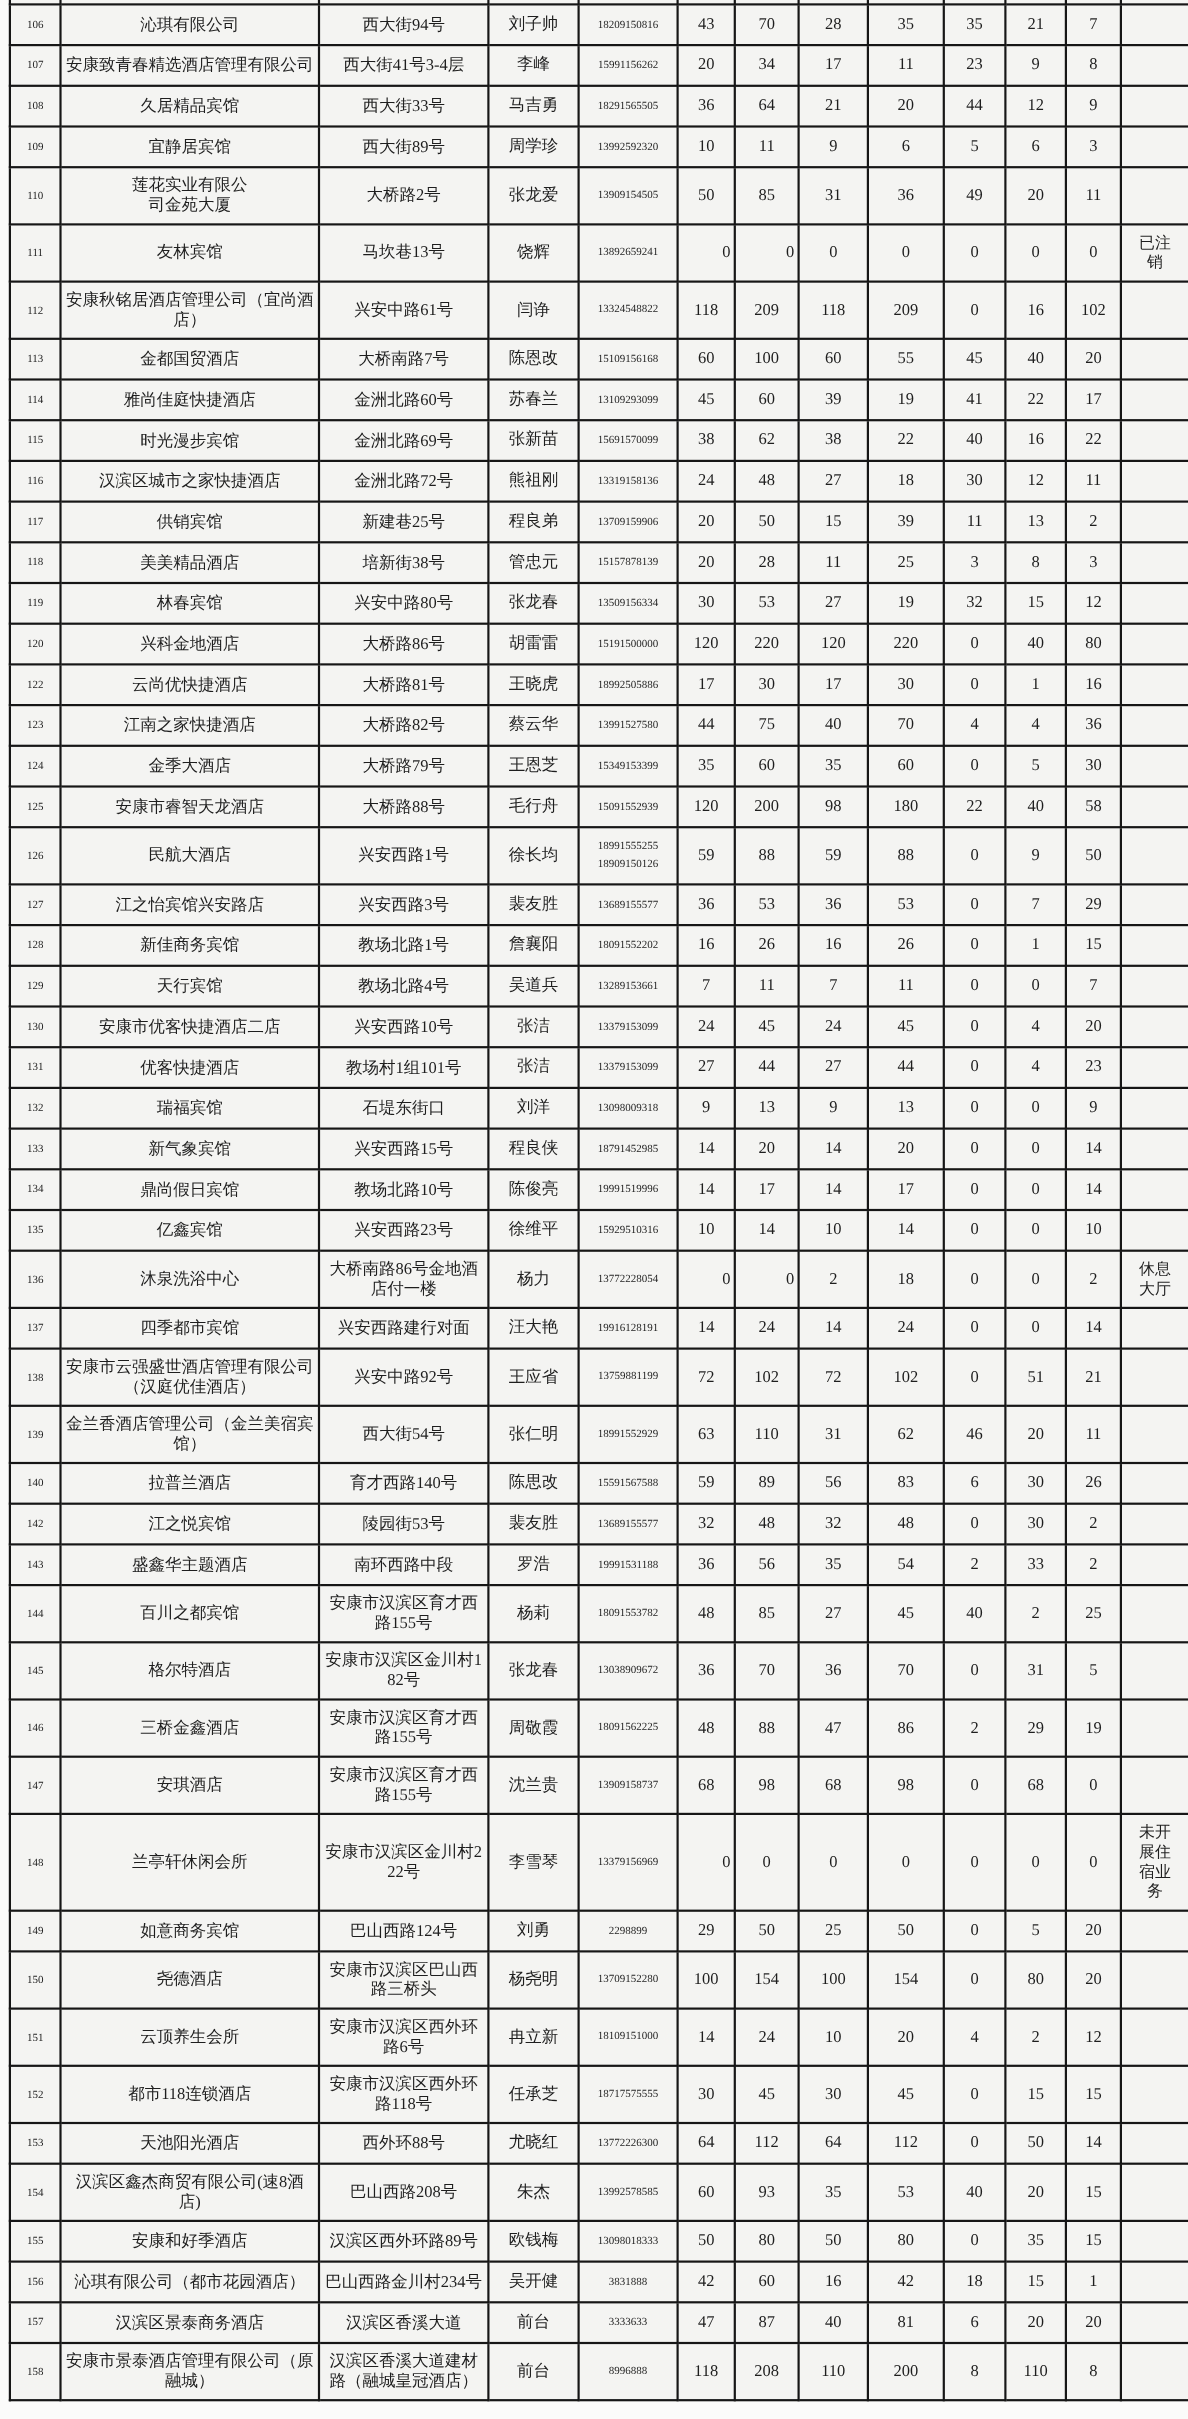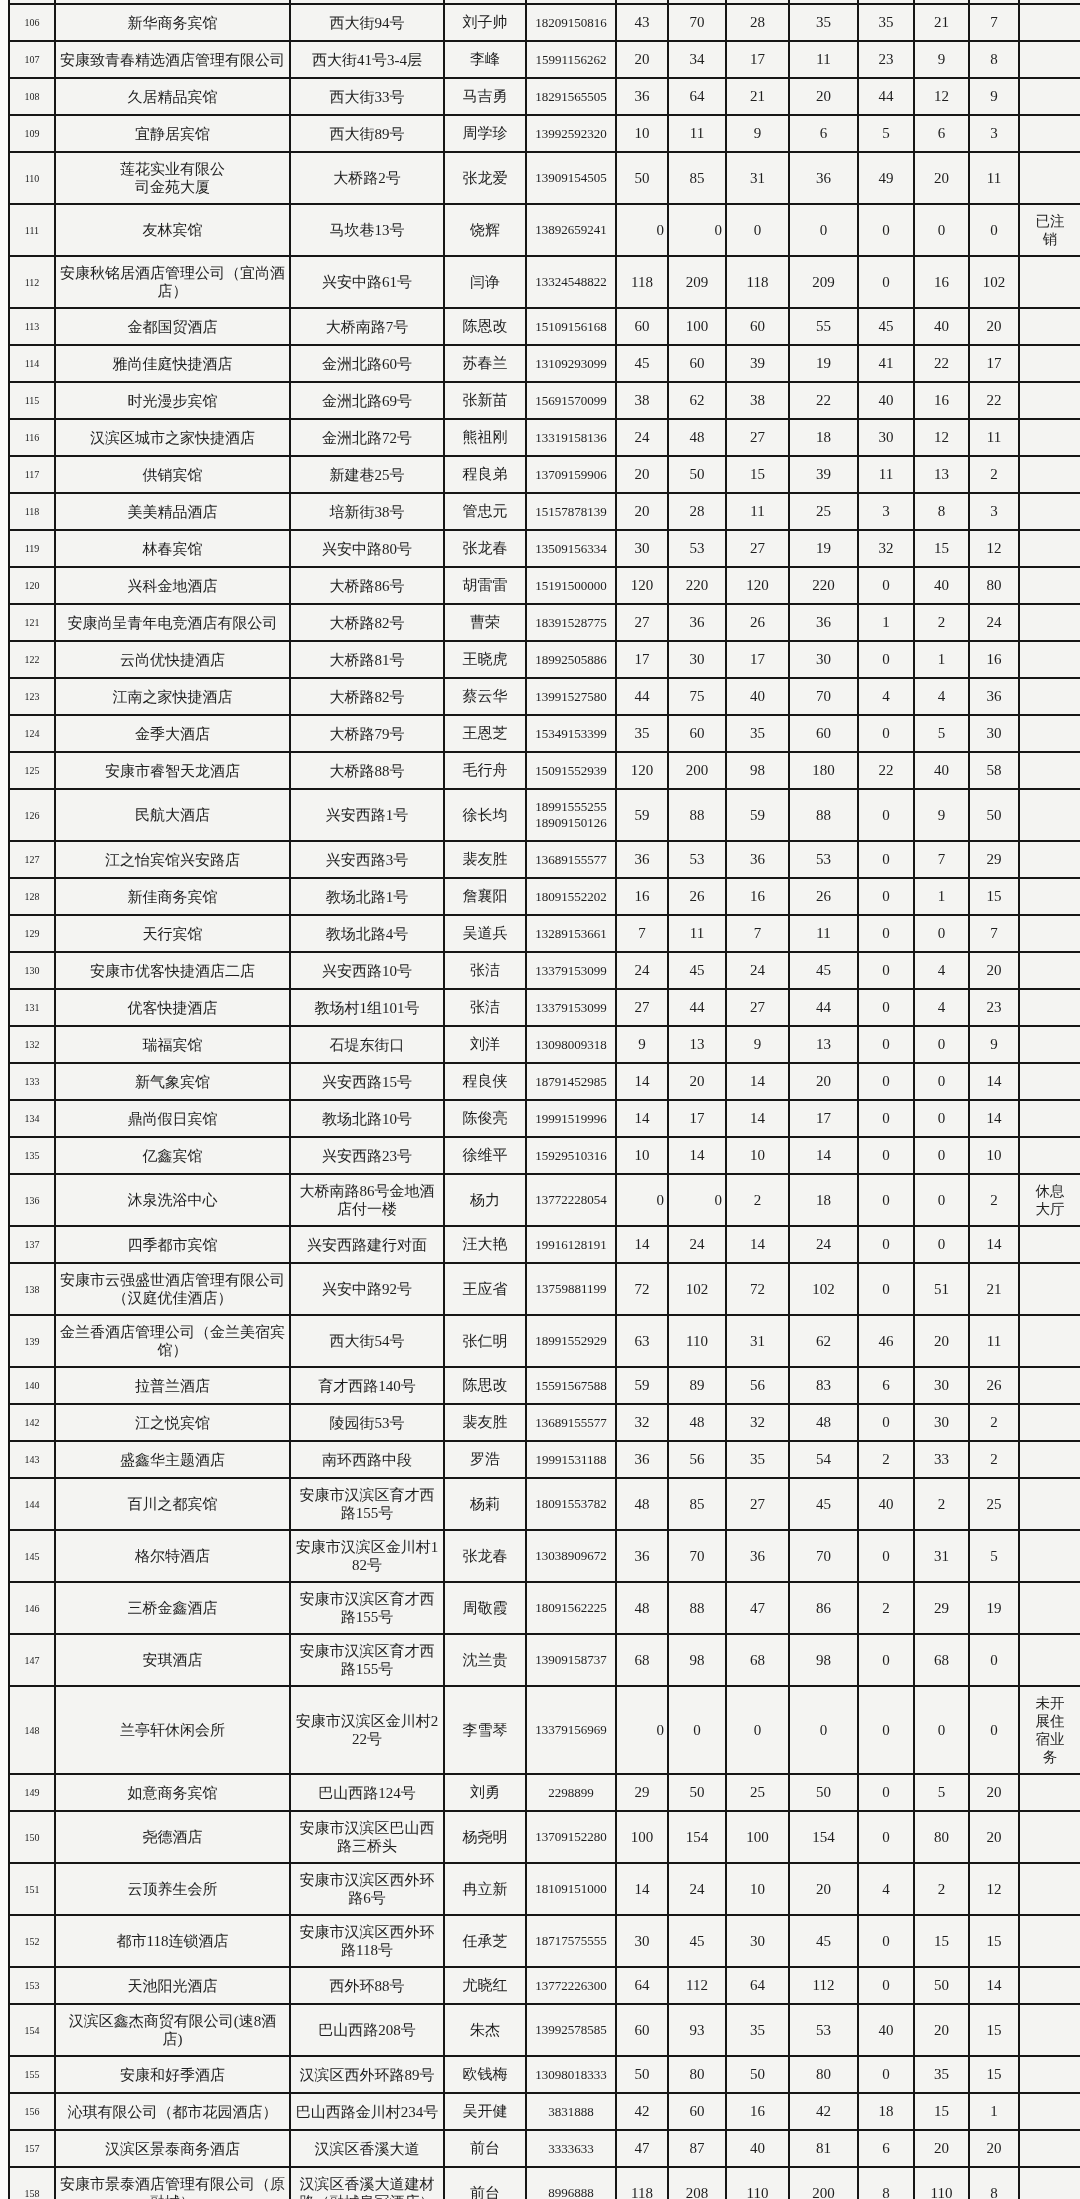--- a/index.html
+++ b/index.html
@@ -36,21 +36,21 @@
   }
   td.c-no { font-size: 10px; }
   td.c-name, td.c-addr {
     white-space: pre-line;
     line-height: 18px;
     padding: 7px 4px;
   }
   td.c-contact { padding: 9px 2px; }
   td.c-phone {
     white-space: pre;
-    font-size: 13px;
+    font-size: 10px;
     padding: 9px 0;
     line-height: 16px;
   }
   td.c-num { font-size: 15px; }
   td.c-num.right { text-align: right; padding-right: 3px; }
   td.c-remark {
     font-size: 14.5px;
     padding: 7px 14px;
     line-height: 18px;
   }
@@ -85,21 +85,21 @@
         <td></td>
         <td></td>
         <td></td>
         <td></td>
         <td></td>
         <td></td>
         <td></td>
       </tr>
       <tr>
         <td class="c-no">106</td>
-        <td class="c-name">新华商务宾馆</td>
+        <td class="c-name">沁琪有限公司</td>
         <td class="c-addr">西大街94号</td>
         <td class="c-contact">刘子帅</td>
         <td class="c-phone">18209150816</td>
         <td class="c-num">43</td>
         <td class="c-num">70</td>
         <td class="c-num">28</td>
         <td class="c-num">35</td>
         <td class="c-num">35</td>
         <td class="c-num">21</td>
         <td class="c-num">7</td>
@@ -310,35 +310,20 @@
         <td class="c-num">120</td>
         <td class="c-num">220</td>
         <td class="c-num">120</td>
         <td class="c-num">220</td>
         <td class="c-num">0</td>
         <td class="c-num">40</td>
         <td class="c-num">80</td>
         <td class="c-remark"></td>
       </tr>
       <tr>
-        <td class="c-no">121</td>
-        <td class="c-name">安康尚呈青年电竞酒店有限公司</td>
-        <td class="c-addr">大桥路82号</td>
-        <td class="c-contact">曹荣</td>
-        <td class="c-phone">18391528775</td>
-        <td class="c-num">27</td>
-        <td class="c-num">36</td>
-        <td class="c-num">26</td>
-        <td class="c-num">36</td>
-        <td class="c-num">1</td>
-        <td class="c-num">2</td>
-        <td class="c-num">24</td>
-        <td class="c-remark"></td>
-      </tr>
-      <tr>
         <td class="c-no">122</td>
         <td class="c-name">云尚优快捷酒店</td>
         <td class="c-addr">大桥路81号</td>
         <td class="c-contact">王晓虎</td>
         <td class="c-phone">18992505886</td>
         <td class="c-num">17</td>
         <td class="c-num">30</td>
         <td class="c-num">17</td>
         <td class="c-num">30</td>
         <td class="c-num">0</td>

